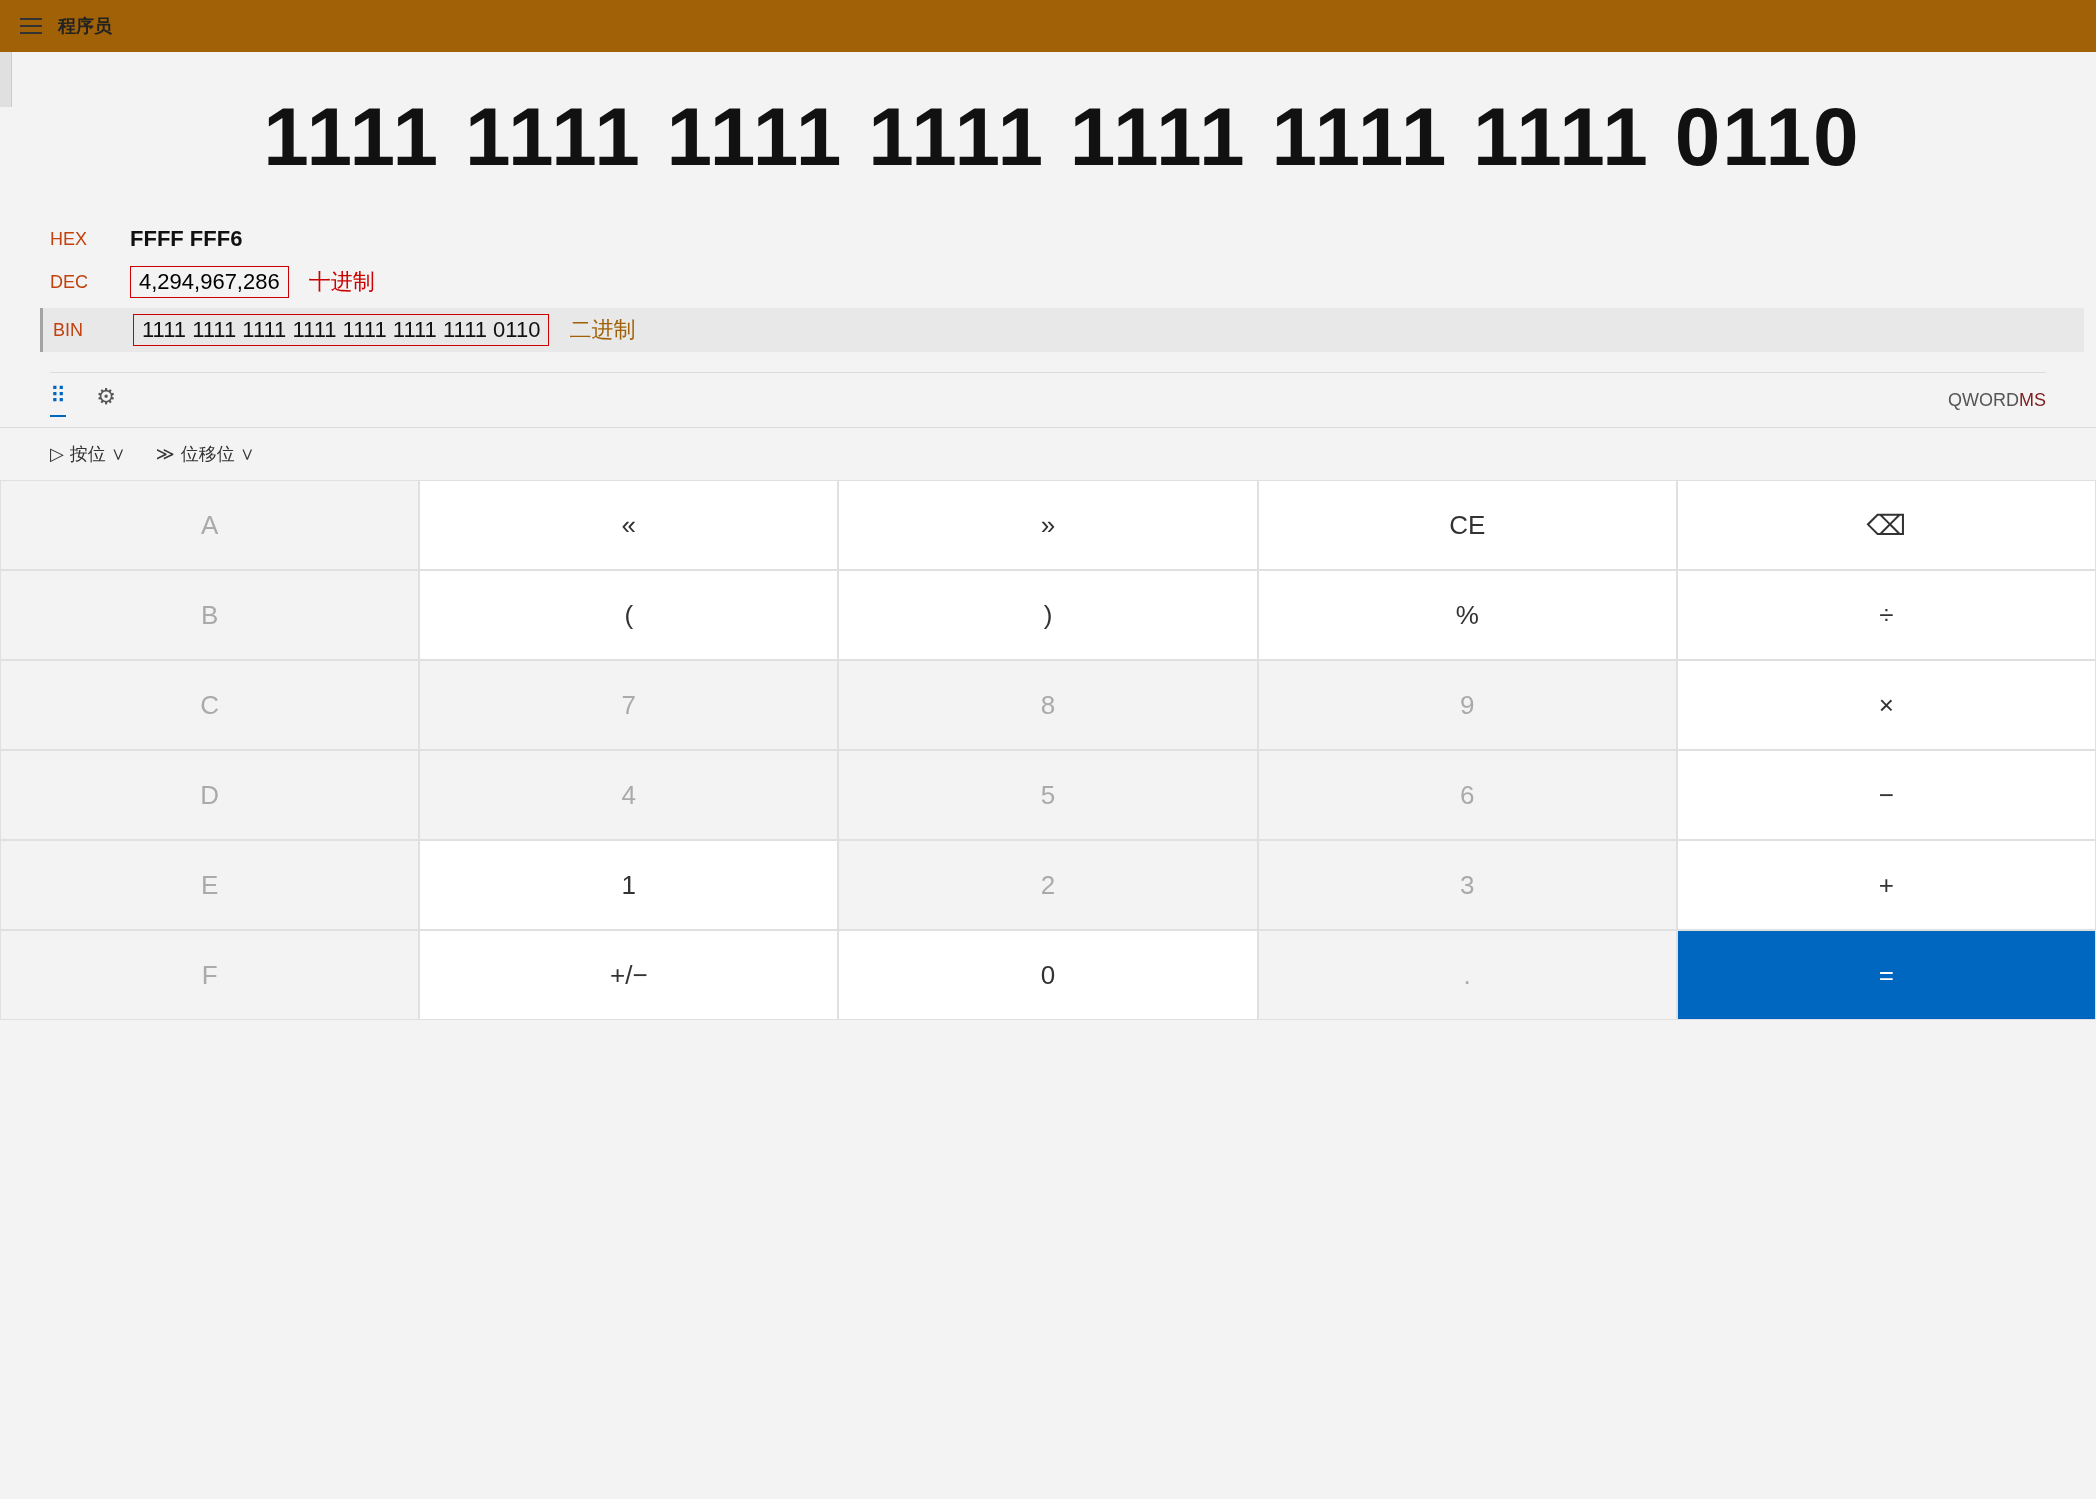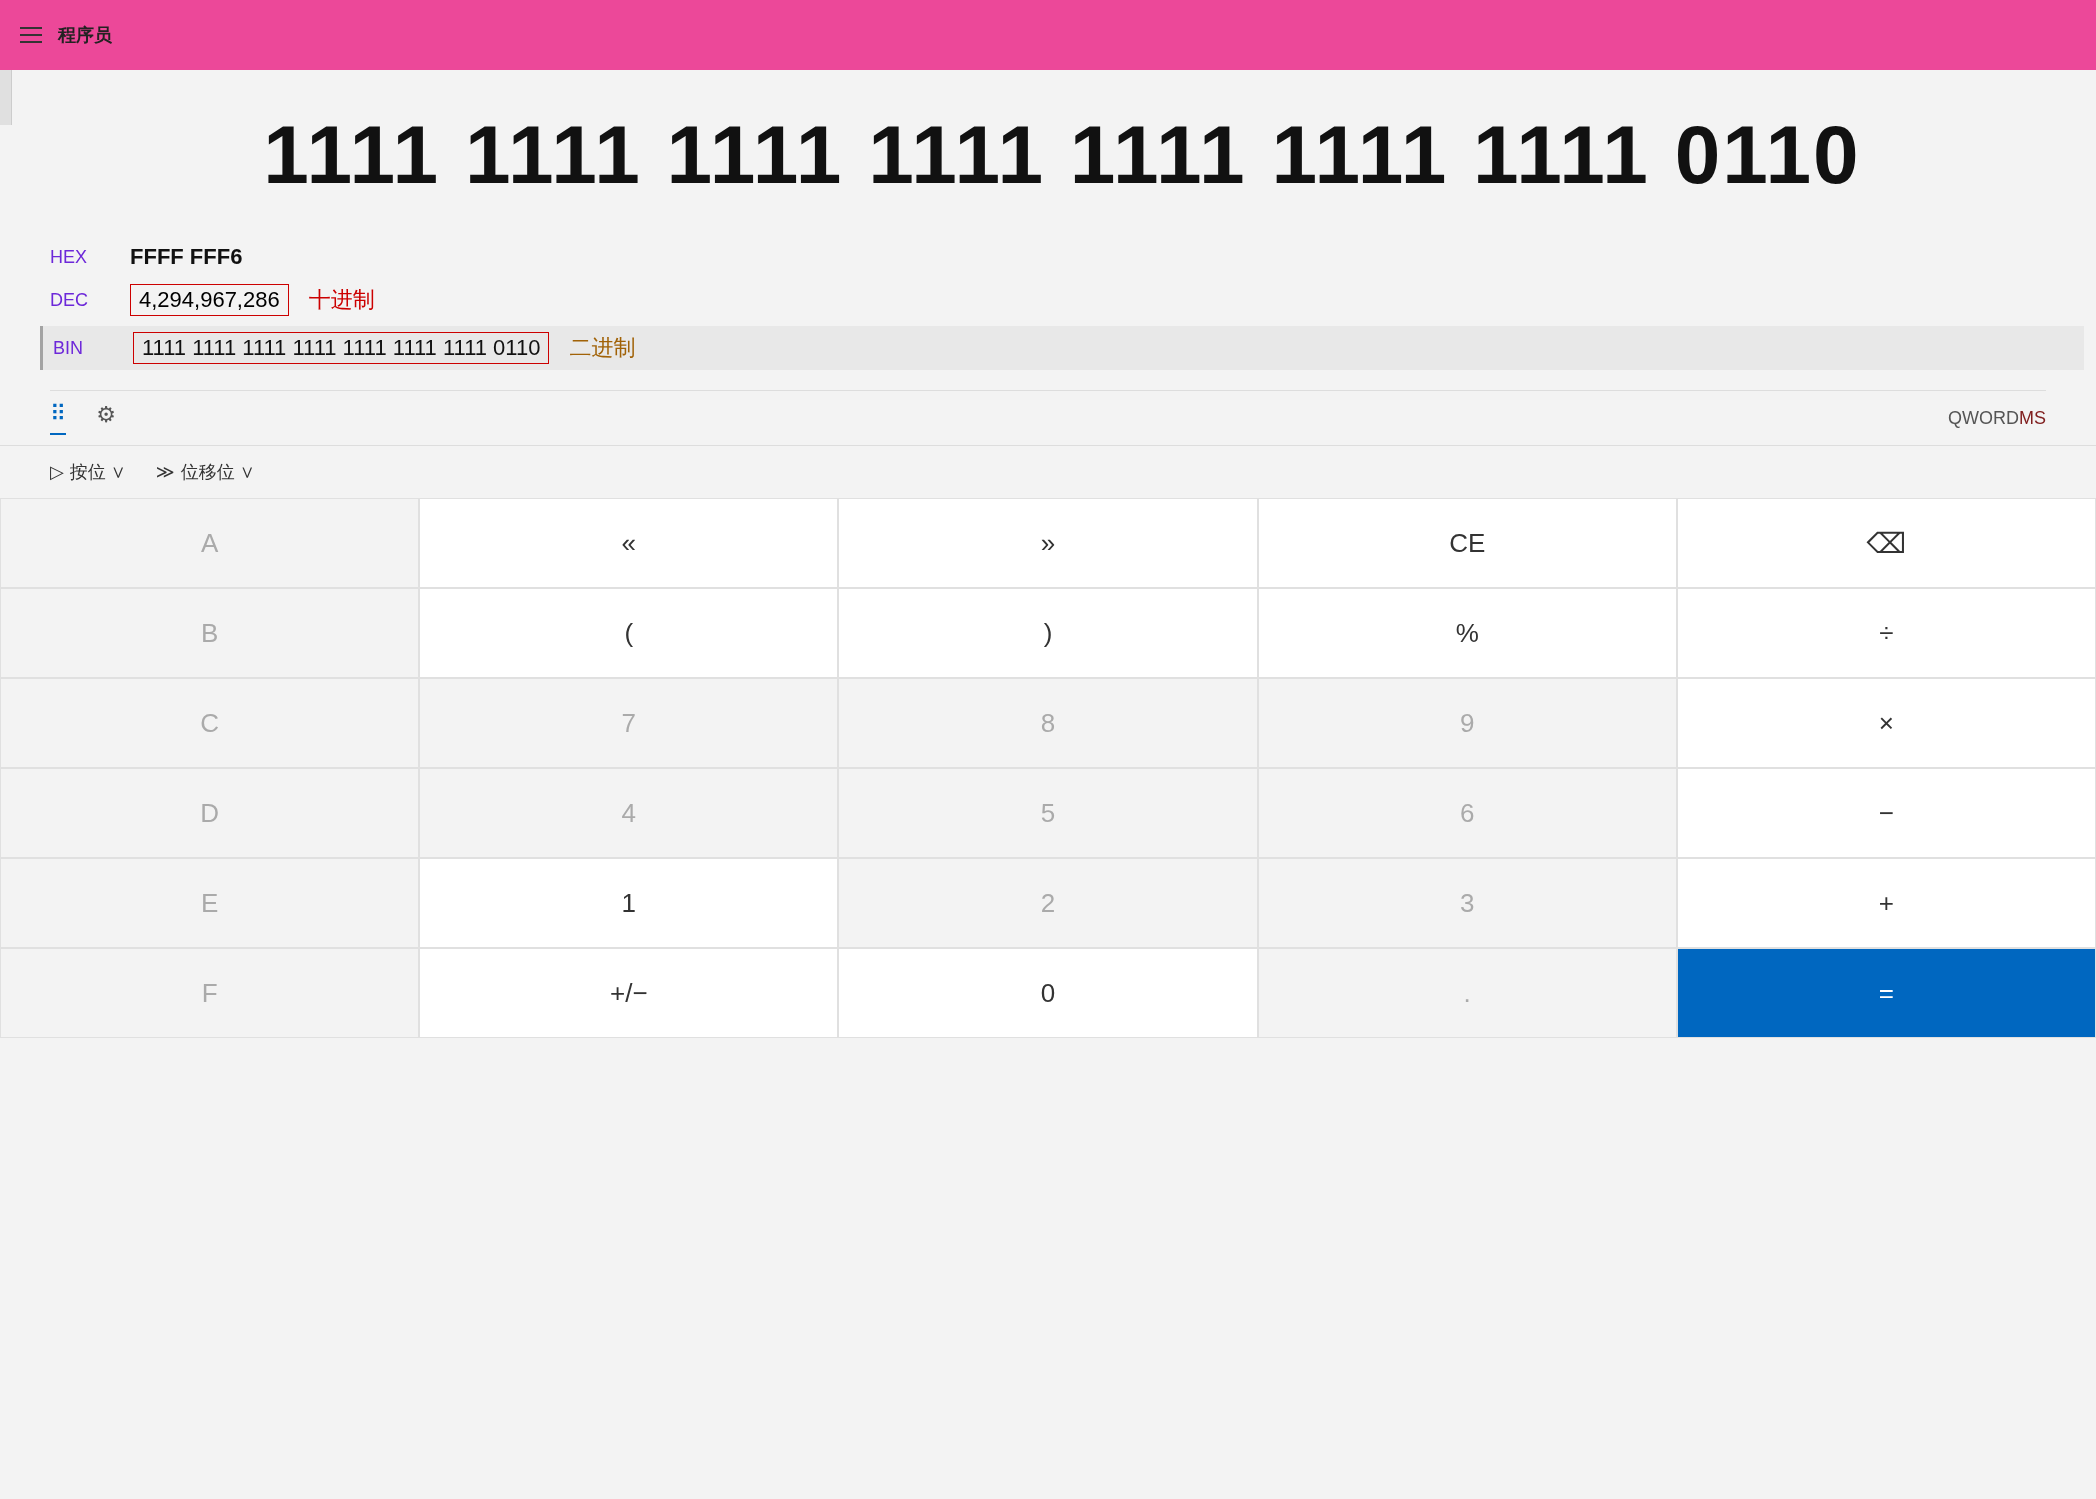--- a/index.html
+++ b/index.html
@@ -10,22 +10,22 @@
       min-height: 1499px;
       overflow: hidden;
     }
     .app-container {
       width: 100%;
       background: #f3f3f3;
     }
     .title-bar {
       display: flex;
       align-items: center;
-      padding: 23px 20px;
-      background: #ec4899;
+      padding: 14px 20px;
+      background: #a16207;
       gap: 16px;
     }
     .hamburger-icon {
       display: flex;
       flex-direction: column;
       gap: 5px;
       cursor: pointer;
     }
     .hamburger-icon span {
       display: block;
@@ -60,21 +60,21 @@
     }
     .base-row {
       display: flex;
       align-items: center;
       gap: 20px;
       padding: 4px 0;
       font-size: 22px;
     }
     .base-label {
       font-size: 18px;
-      color: #6d28d9;
+      color: #c2410c;
       width: 60px;
       font-weight: 500;
     }
     .base-value {
       color: #111;
       font-size: 22px;
       font-weight: 700;
     }
     .base-row.active-row {
       background: #e8e8e8;

